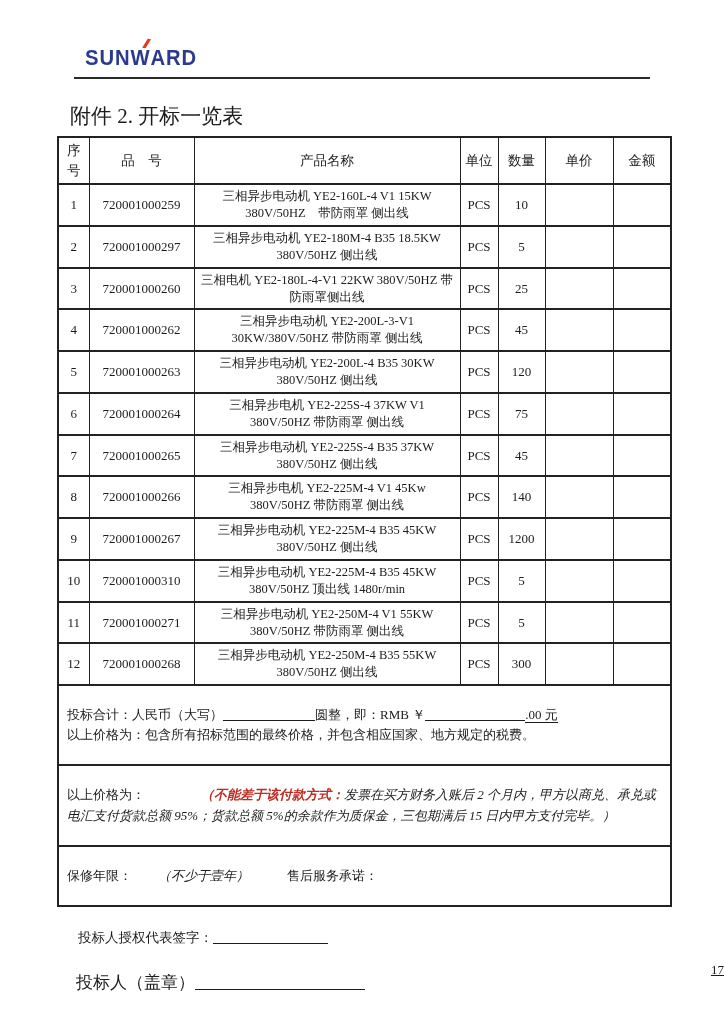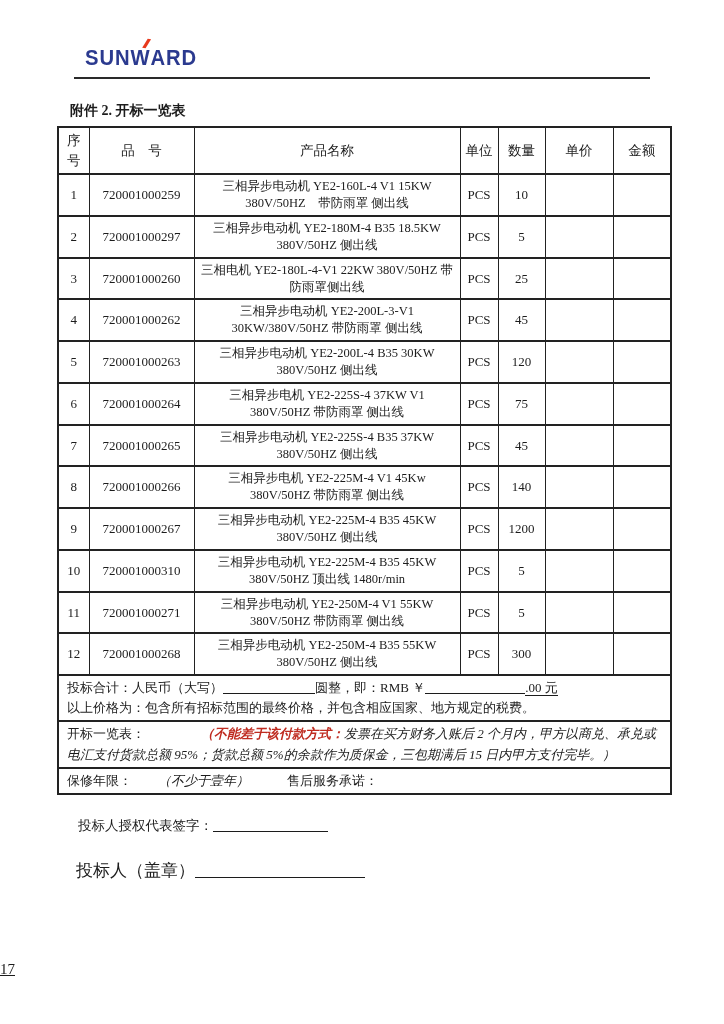--- a/index.html
+++ b/index.html
@@ -16,21 +16,21 @@
   .logo .logo-w { position:relative; }
   .logo .logo-accent { position:absolute; top:-6px; right:2px; width:4px; height:9px;
           background:#e8391c; transform:skewX(-28deg) rotate(8deg); }
   .company { text-align:right; line-height:1.25; }
   .company .cn { font-size:12.5px; font-weight:bold; color:#8f8f8f; letter-spacing:1px;
                  font-family:"Liberation Sans","DejaVu Sans",sans-serif; }
   .company .en { font-size:6px; color:#a0a0a0; letter-spacing:.3px;
                  font-family:"Liberation Sans","DejaVu Sans",sans-serif; }
 
   
-  .attachment { margin:23px 12px 0 70px; font-size:14px; font-weight:bold; }
+  .attachment { margin:23px 12px 0 70px; font-size:21px; font-weight:normal; }
   .doc-title { margin-top:3px; text-align:center; font-size:18px; font-weight:bold; letter-spacing:2px; }
 
   
   .form-line { margin:25px 57px 0 77px; font-size:13.5px; white-space:nowrap; }
   .blank { display:inline-block; border-bottom:1px solid #1c1c1c; height:14px; vertical-align:-2px; }
   .w186 { width:186px; } .w108 { width:108px; } .w92 { width:92px; } .w100 { width:100px; }
   .w115 { width:115px; } .w170 { width:170px; }
   .underlined { border-bottom:1px solid #1c1c1c; }
 
   
@@ -40,34 +40,34 @@
   table.bid col.c-name { width:266px; } table.bid col.c-unit { width:38px; }
   table.bid col.c-qty { width:47px; } table.bid col.c-price { width:68px; }
   table.bid col.c-amt { width:58px; }
   table.bid { border:2px solid #222; }
   table.bid th, table.bid td { border:1px solid #222; border-top-width:2px; border-bottom-width:2px;
               text-align:center; vertical-align:middle; padding:3px 4px; }
   table.bid th { font-weight:normal; font-size:13.5px; height:40px; }
   th .narrow { display:inline-block; width:1.05em; line-height:1.45; }
   td.name { text-align:left; font-size:12.5px; line-height:1.35; padding:3px 6px; }
   tbody.items td { height:36px; }
-  tr.sec td { text-align:left; padding:2px 8px; font-size:13px; line-height:1.55; }
+  tr.sec td { text-align:left; padding:19px 8px; font-size:13px; line-height:1.55; }
   tr.sec .line { display:block; }
   .red-italic { color:#bf2b20; font-style:italic; font-weight:bold; }
   .body-italic { font-style:italic;margin-top:8px; }
   .pay-label, .warr-label { font-style:normal; }
   .gap56 { display:inline-block; width:56px; }
   .gap26 { display:inline-block; width:26px; }
   .gap38 { display:inline-block; width:38px; }
 
   
   .sig1 { margin:22px 0 0 78px; font-size:13.5px; }
   .sig2 { margin:24px 0 0 76px; font-size:17px; }
 
-  .page-number { position:absolute; bottom:46px; left:0; width:100%; text-align:left; font-size:15px;text-decoration:underline; }
+  .page-number { position:absolute; bottom:46px; left:0; width:100%; text-align:right; font-size:13px;text-decoration:underline; }
 </style>
 </head>
 <body>
 
 <div class="page">
 
   <div class="letterhead">
     <div class="logo"><span>SUN</span><span class="logo-w"><span>W</span><span class="logo-accent"></span></span><span>ARD</span></div>
   </div>
 
@@ -209,21 +209,21 @@
       <tr class="sec">
         <td colspan="7">
           <span class="line">
             <span>投标合计：人民币（大写）</span><span class="blank w92"></span><span>圆整，即：RMB ￥</span><span class="blank w100"></span><span class="underlined">.00 元</span>
           </span>
           <span class="line">以上价格为：包含所有招标范围的最终价格，并包含相应国家、地方规定的税费。</span>
         </td>
       </tr>
       <tr class="sec">
         <td colspan="7">
-          <span class="pay-label">开标一览表：</span><span class="gap56"></span><span class="red-italic">（不能差于该付款方式：</span><span class="body-italic">发票在买方财务入账后 2 个月内，甲方以商兑、承兑或电汇支付货款总额 95%；货款总额 5%的余款作为质保金，三包期满后 15 日内甲方支付完毕。）</span>
+          <span class="pay-label">以上价格为：</span><span class="gap56"></span><span class="red-italic">（不能差于该付款方式：</span><span class="body-italic">发票在买方财务入账后 2 个月内，甲方以商兑、承兑或电汇支付货款总额 95%；货款总额 5%的余款作为质保金，三包期满后 15 日内甲方支付完毕。）</span>
         </td>
       </tr>
       <tr class="sec">
         <td colspan="7">
           <span class="warr-label">保修年限：</span><span class="gap26"></span><span class="body-italic">（不少于壹年）</span><span class="gap38"></span><span>售后服务承诺：</span>
         </td>
       </tr>
     </tbody>
   </table>
 

